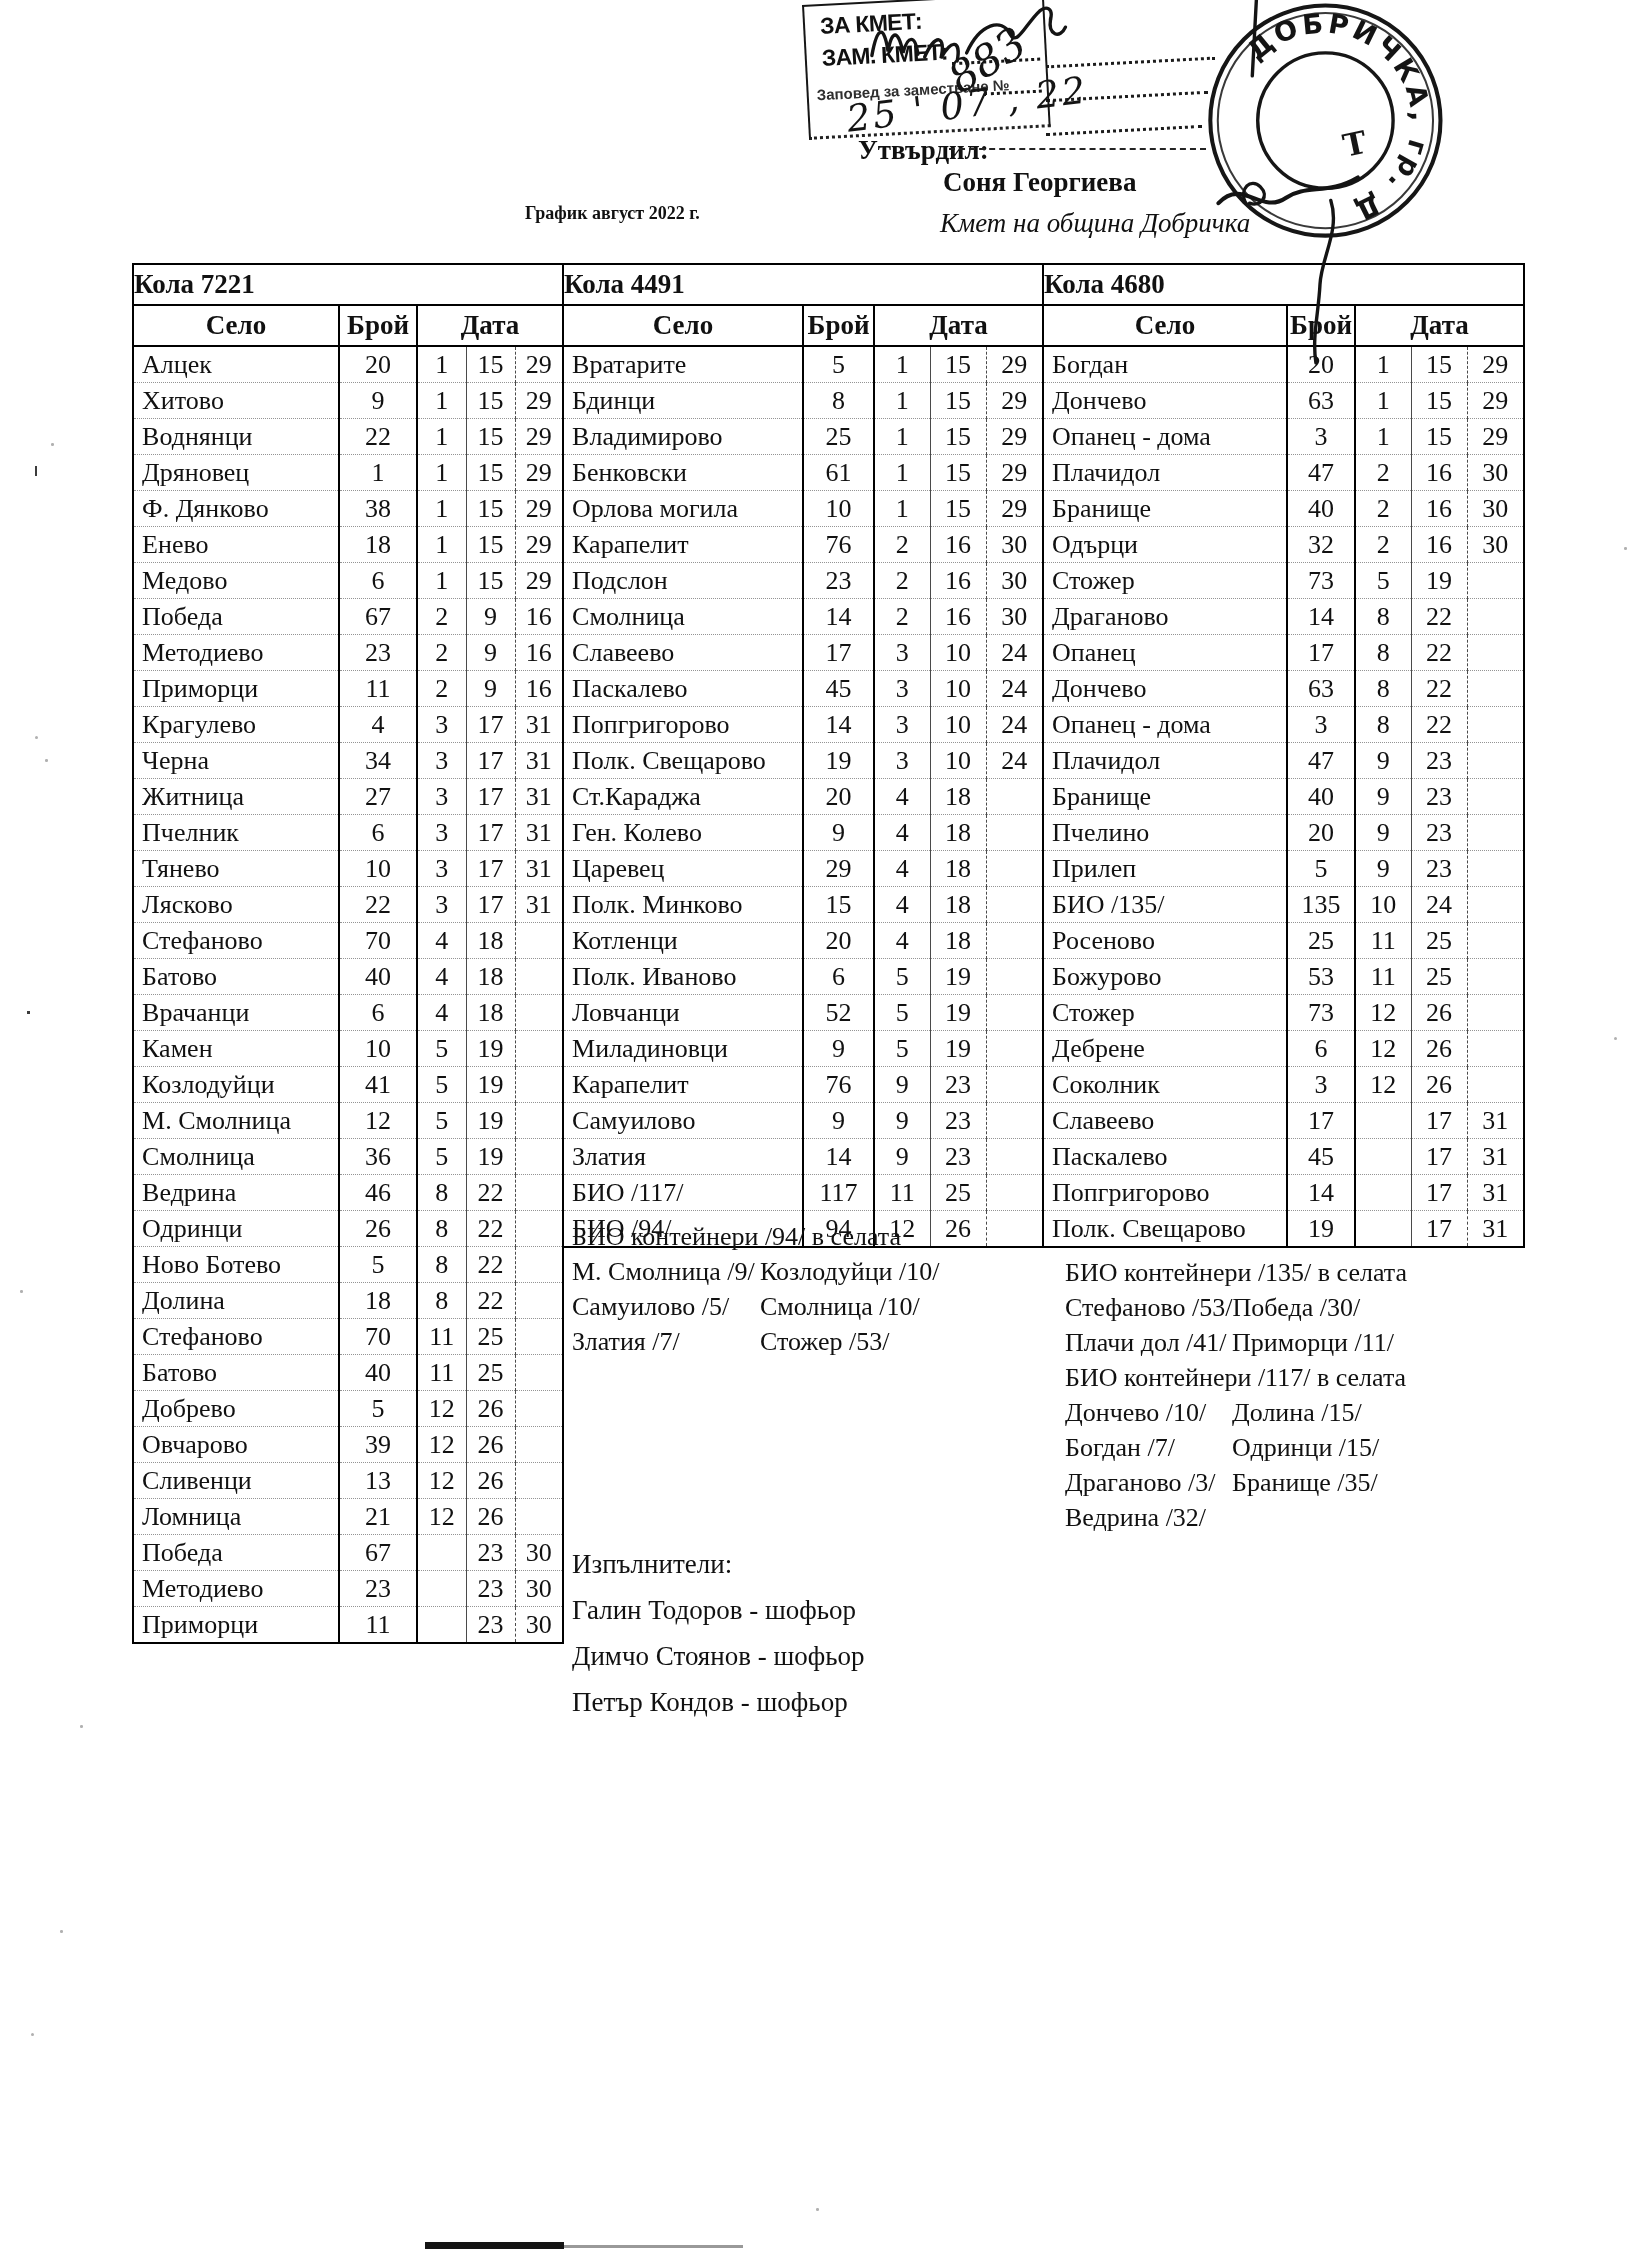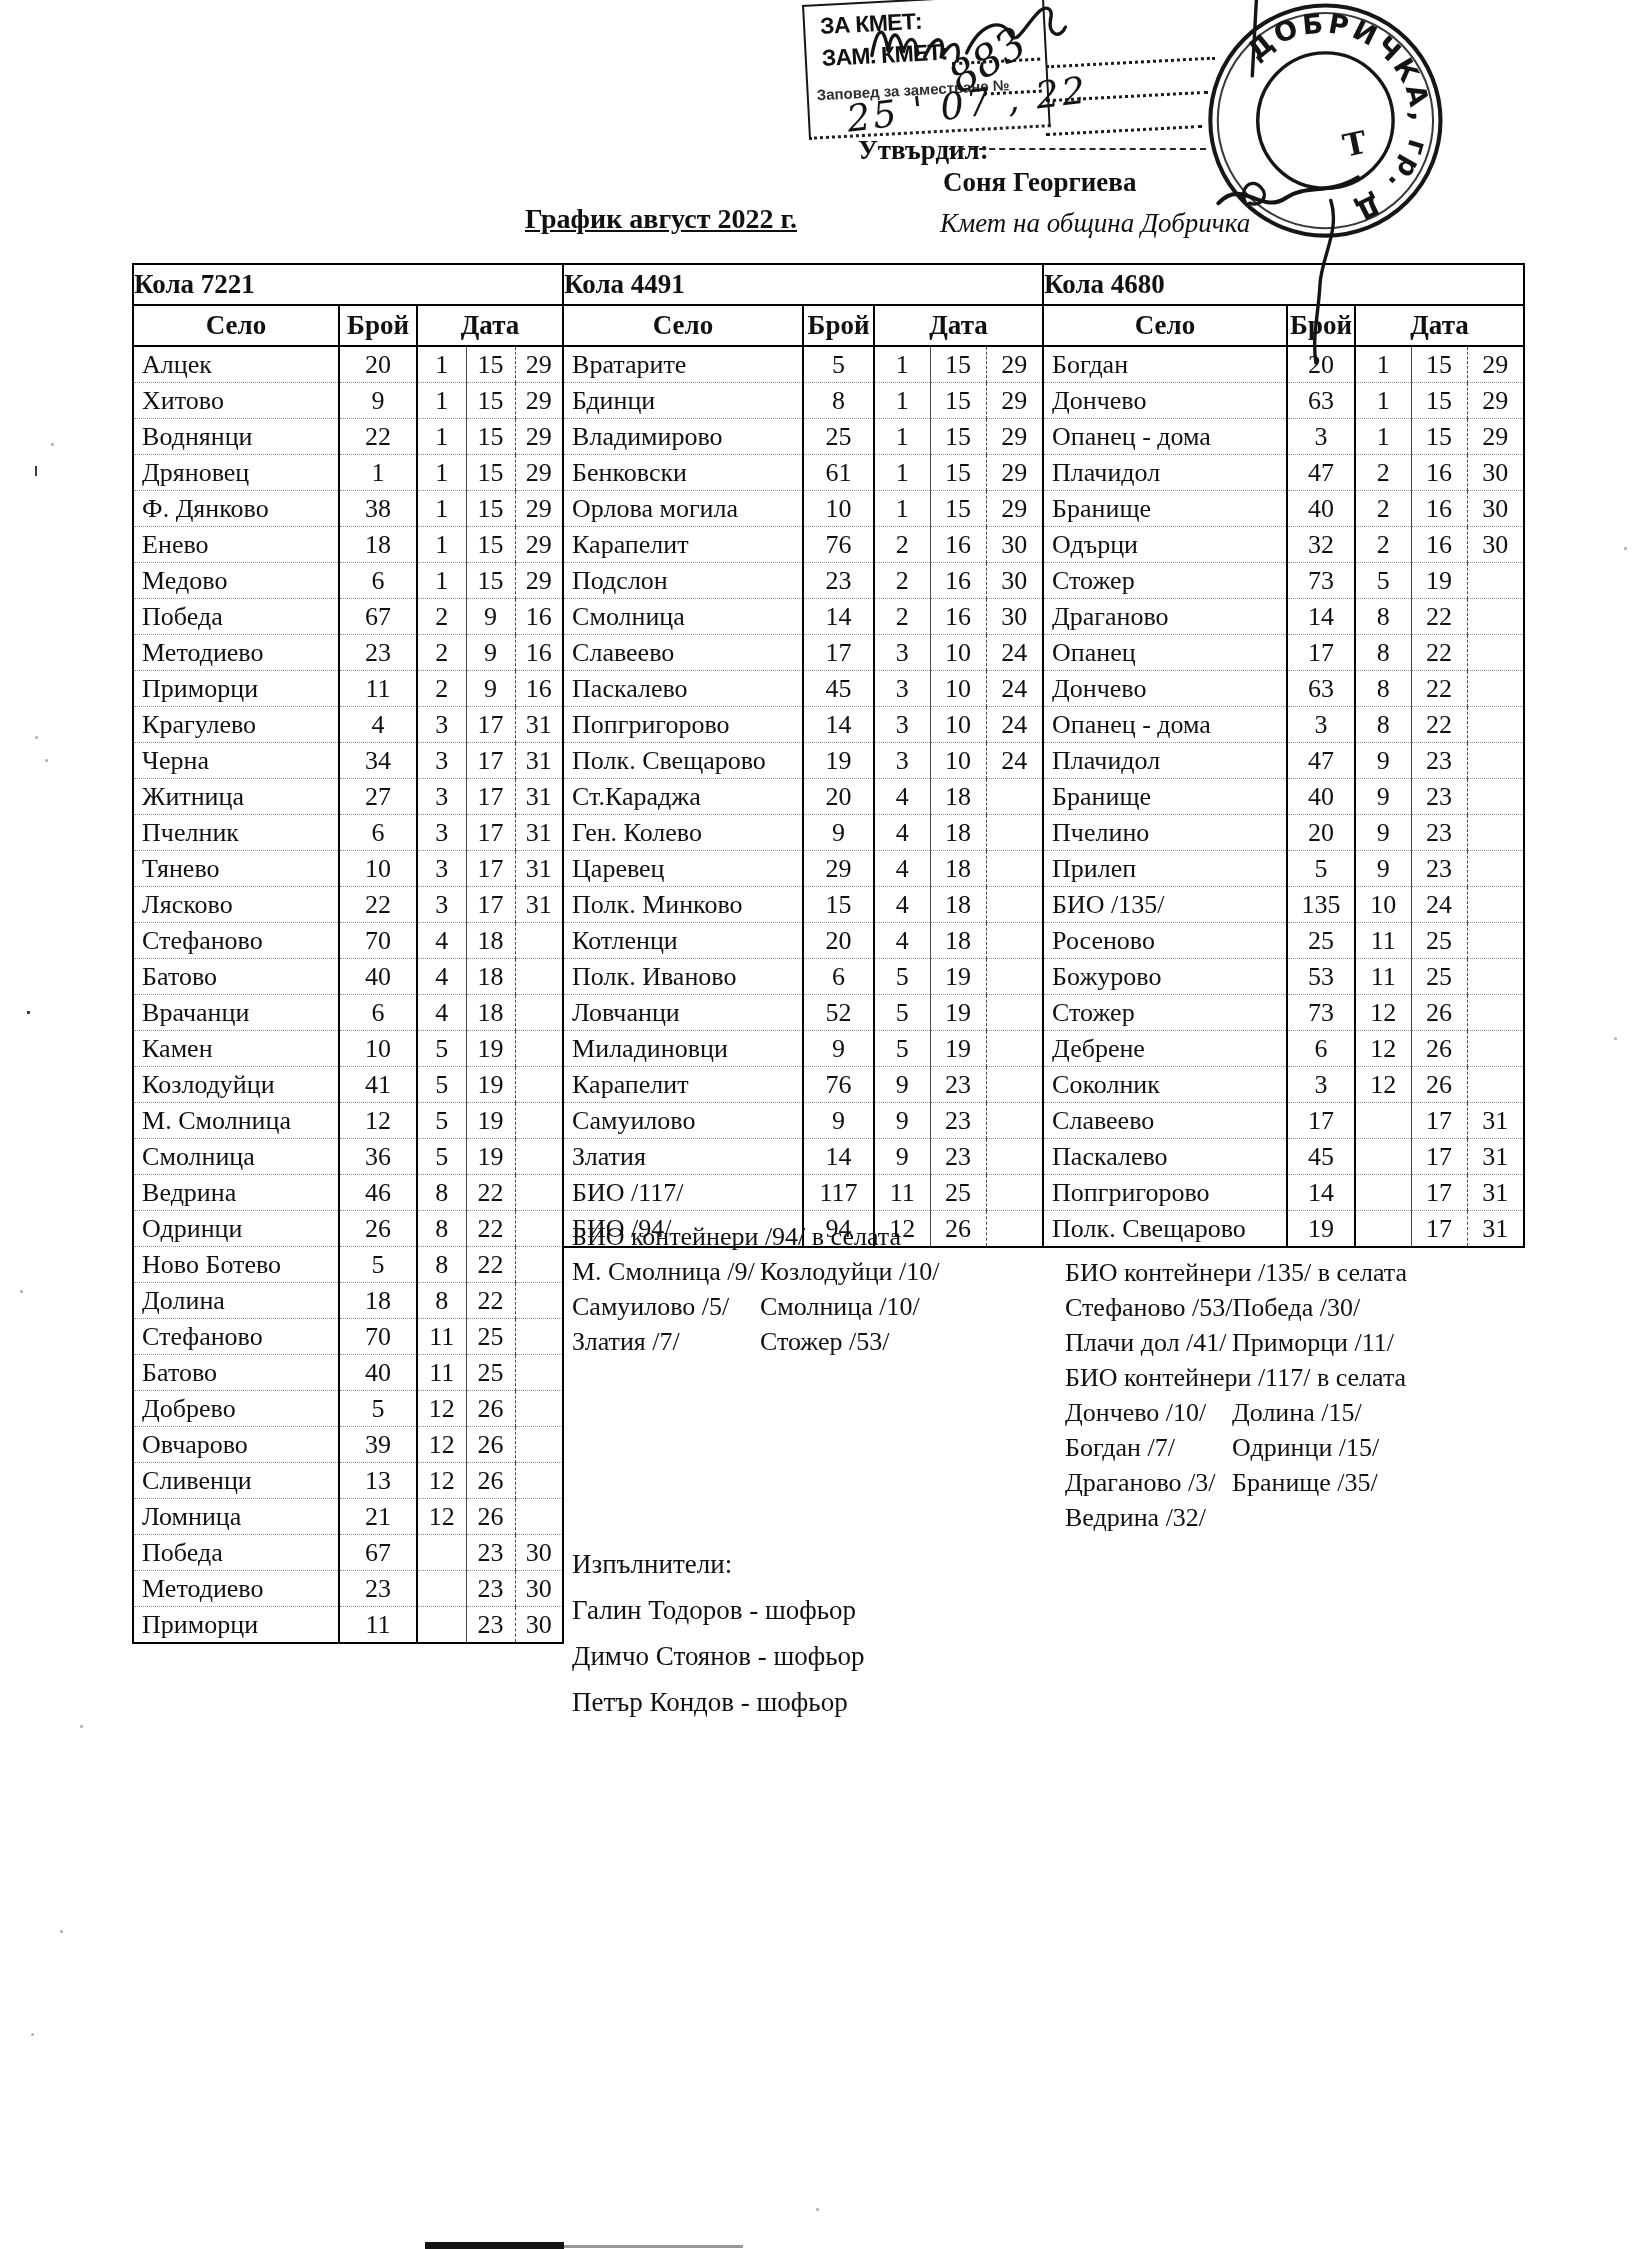--- a/index.html
+++ b/index.html
@@ -1,21 +1,21 @@
 <!DOCTYPE html>
 <html style="font-size:10.8px"><head>
 <meta charset="utf-8">
 <style>
   html,body{margin:0;padding:0;background:#ffffff;}
   .page{position:relative;width:1651px;height:2250px;background:#ffffff;
         font-family:"Liberation Serif","DejaVu Serif",serif;color:#111;overflow:hidden;}
   .abs{position:absolute;white-space:nowrap;}
 
   
-  .title{left:525px;top:203px;font-size:28px;font-weight:bold;text-decoration:underline;}
+  .title{left:525px;top:203px;font-size:18px;font-weight:bold;}
   .approve-label{left:858px;top:135px;font-size:27px;font-weight:bold;}
   .approver{left:943px;top:167px;font-size:27px;font-weight:bold;z-index:2;}
   .approver-title{left:940px;top:208px;font-size:27px;font-style:italic;z-index:2;}
 
   
   #stampbox{position:absolute;left:802px;top:5.4px;width:238px;height:130px;
             border:2.7px solid #161616;border-bottom:3.4px dotted #222;
             transform:rotate(-3deg);transform-origin:0 0;z-index:3;
             font-family:"Liberation Sans","DejaVu Sans",sans-serif;}
   #stampbox .sb1{position:absolute;left:15px;top:6.8px;font-size:23px;font-weight:bold;letter-spacing:-0.7px;}

